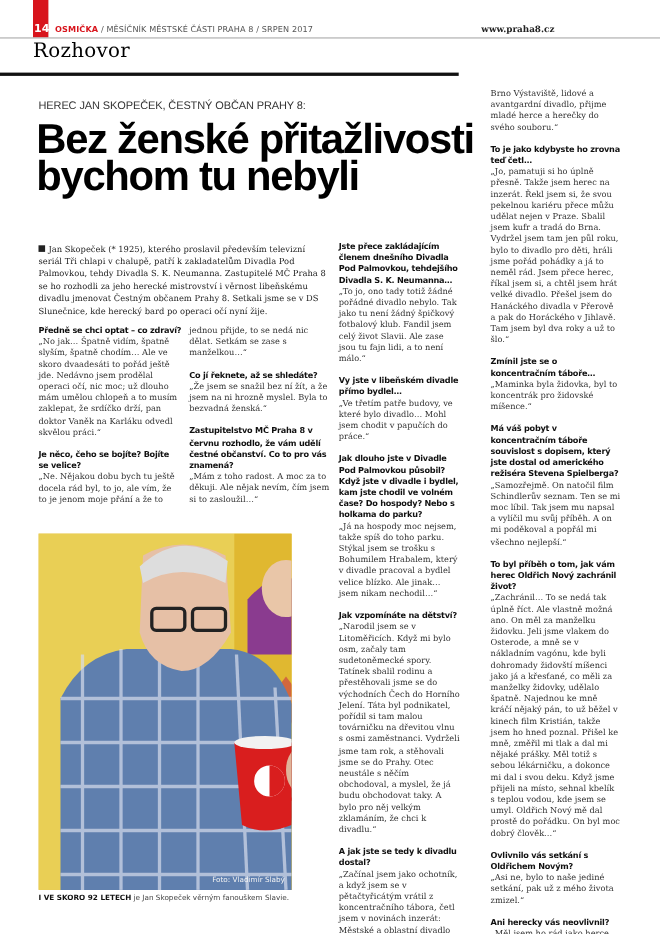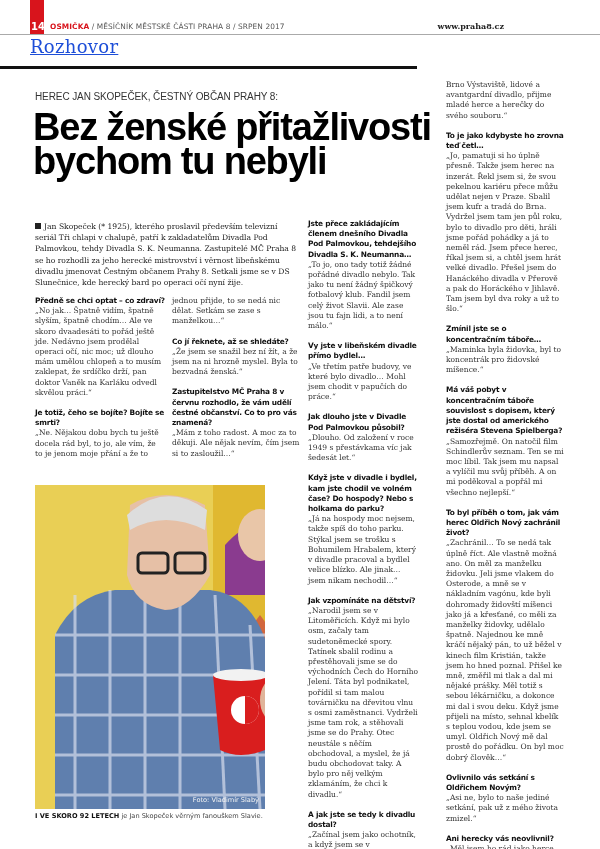--- a/index.html
+++ b/index.html
@@ -7,21 +7,21 @@
   body { position: relative; font-family: "DejaVu Serif", serif; color: #222; }
 
   .topbar { position: absolute; left: 0; top: 0; width: 520px; height: 34px; padding-left: 32px; }
   .page-num-tab { position: absolute; left: 30px; top: 0; width: 14px; height: 34px; background: #d8141c; }
   .page-num { position: absolute; left: 31px; top: 21px; font-family: "DejaVu Sans", sans-serif; font-weight: bold; font-size: 10px; color: #fff; letter-spacing: 0; }
   .masthead { position: absolute; left: 50px; top: 22px; font-family: "DejaVu Sans", sans-serif; font-size: 7.4px; color: #555; letter-spacing: 0.1px; }
   .masthead .brand { color: #d8141c; font-weight: bold; }
   .site-url { position: absolute; right: 16px; top: 21px; font-family: "DejaVu Serif", serif; font-weight: bold; font-size: 8px; color: #222; }
   .top-rule { position: absolute; left: 0; top: 34px; width: 600px; height: 1px; background: #aaa; }
 
-  .section { position: absolute; left: 30px; top: 36px; font-family: "DejaVu Serif", serif; font-size: 18px; color: #1d4ed8; font-weight: normal; letter-spacing: 0.3px; text-decoration: underline; }
+  .section { position: absolute; left: 30px; top: 36px; font-family: "DejaVu Serif", serif; font-size: 18px; color: #000000; font-weight: normal; letter-spacing: 0.3px; }
   .section-rule { position: absolute; left: 0; top: 66px; width: 417px; height: 3px; background: #111; }
 
   .kicker { position: absolute; left: 35px; top: 91px; font-family: "Liberation Sans", sans-serif; font-size: 10px; color: #333; letter-spacing: -0.1px; }
   .headline { position: absolute; left: 33px; top: 110px; width: 400px; font-family: Liberation Sans, sans-serif; font-weight: bold; font-size: 38px; line-height: 34px; color: #000000; letter-spacing: -1.2px; }
 
   .lead { position: absolute; left: 35px; top: 221px; width: 265px; font-family: "DejaVu Serif", serif; font-weight: normal; font-size: 7.6px; line-height: 11.2px; color: #222; }
   .lead .bullet { display: inline-block; width: 6px; height: 6px; background: #222; margin-right: 3px; vertical-align: 0; }
 
   .col { position: absolute; font-size: 7.5px; line-height: 10.2px; color: #333; font-family: "DejaVu Serif", serif; }
   .col .q { font-family: "DejaVu Sans", sans-serif; font-weight: bold; color: #111; font-size: 7.4px; line-height: 10.2px; letter-spacing: -0.2px; }
@@ -54,37 +54,36 @@
 <div class="section-rule"></div>
 
 <div class="kicker">HEREC JAN SKOPEČEK, ČESTNÝ OBČAN PRAHY 8:</div>
 <h1 class="headline">Bez ženské přitažlivosti bychom tu nebyli</h1>
 
 <p class="lead"><span class="bullet"></span><span>Jan Skopeček (* 1925), kterého proslavil především televizní seriál Tři chlapi v chalupě, patří k zakladatelům Divadla Pod Palmovkou, tehdy Divadla S. K. Neumanna. Zastupitelé MČ Praha 8 se ho rozhodli za jeho herecké mistrovství i věrnost libeňskému divadlu jmenovat Čestným občanem Prahy 8. Setkali jsme se v DS Slunečnice, kde herecký bard po operaci očí nyní žije.</span></p>
 
 <div class="col col1">
     <div class="q">Předně se chci optat – co zdraví?</div>
     <div class="a">„No jak… Špatně vidím, špatně slyším, špatně chodím… Ale ve skoro dvaadesáti to pořád ještě jde. Nedávno jsem prodělal operaci očí, nic moc; už dlouho mám umělou chlopeň a to musím zaklepat, že srdíčko drží, pan doktor Vaněk na Karláku odvedl skvělou práci.“</div>
-    <div class="q">Je totiž, čeho se bojíte? Bojíte se smrti?</div>
+    <div class="q">Je něco, čeho se bojíte? Bojíte se velice?</div>
     <div class="a">„Ne. Nějakou dobu bych tu ještě docela rád byl, to jo, ale vím, že to je jenom moje přání a že to</div>
   </div>
 <div class="col col2">
     <div class="a">jednou přijde, to se nedá nic dělat. Setkám se zase s manželkou…“</div>
     <div class="q">Co jí řeknete, až se shledáte?</div>
     <div class="a">„Že jsem se snažil bez ní žít, a že jsem na ni hrozně myslel. Byla to bezvadná ženská.“</div>
     <div class="q">Zastupitelstvo MČ Praha 8 v červnu rozhodlo, že vám udělí čestné občanství. Co to pro vás znamená?</div>
     <div class="a">„Mám z toho radost. A moc za to děkuji. Ale nějak nevím, čím jsem si to zasloužil…“</div>
   </div>
 <div class="col col3">
     <div class="q">Jste přece zakládajícím členem dnešního Divadla Pod Palmovkou, tehdejšího Divadla S. K. Neumanna…</div>
     <div class="a">„To jo, ono tady totiž žádné pořádné divadlo nebylo. Tak jako tu není žádný špičkový fotbalový klub. Fandil jsem celý život Slavii. Ale zase jsou tu fajn lidi, a to není málo.“</div>
     <div class="q">Vy jste v libeňském divadle přímo bydlel…</div>
     <div class="a">„Ve třetím patře budovy, ve které bylo divadlo… Mohl jsem chodit v papučích do práce.“</div>
     <div class="q">Jak dlouho jste v Divadle Pod Palmovkou působil?</div>
-    <div class="a">„Dlouho. Od založení v roce 1949 s přestávkama víc jak šedesát let.“</div>
     <div class="q">Když jste v divadle i bydlel, kam jste chodil ve volném čase? Do hospody? Nebo s holkama do parku?</div>
     <div class="a">„Já na hospody moc nejsem, takže spíš do toho parku. Stýkal jsem se trošku s Bohumilem Hrabalem, který v divadle pracoval a bydlel velice blízko. Ale jinak… jsem nikam nechodil…“</div>
     <div class="q">Jak vzpomínáte na dětství?</div>
     <div class="a">„Narodil jsem se v Litoměřicích. Když mi bylo osm, začaly tam sudetoněmecké spory. Tatínek sbalil rodinu a přestěhovali jsme se do východních Čech do Horního Jelení. Táta byl podnikatel, pořídil si tam malou továrničku na dřevitou vlnu s osmi zaměstnanci. Vydrželi jsme tam rok, a stěhovali jsme se do Prahy. Otec neustále s něčím obchodoval, a myslel, že já budu obchodovat taky. A bylo pro něj velkým zklamáním, že chci k divadlu.“</div>
     <div class="q">A jak jste se tedy k divadlu dostal?</div>
     <div class="a">„Začínal jsem jako ochotník, a když jsem se v pětačtyřicátým vrátil z koncentračního tábora, četl jsem v novinách inzerát: Městské a oblastní divadlo Praha</div>
   </div>
 <div class="col col4">
     <div class="a">Brno Výstaviště, lidové a avantgardní divadlo, přijme mladé herce a herečky do svého souboru.“</div>
     <div class="q">To je jako kdybyste ho zrovna teď četl…</div>

